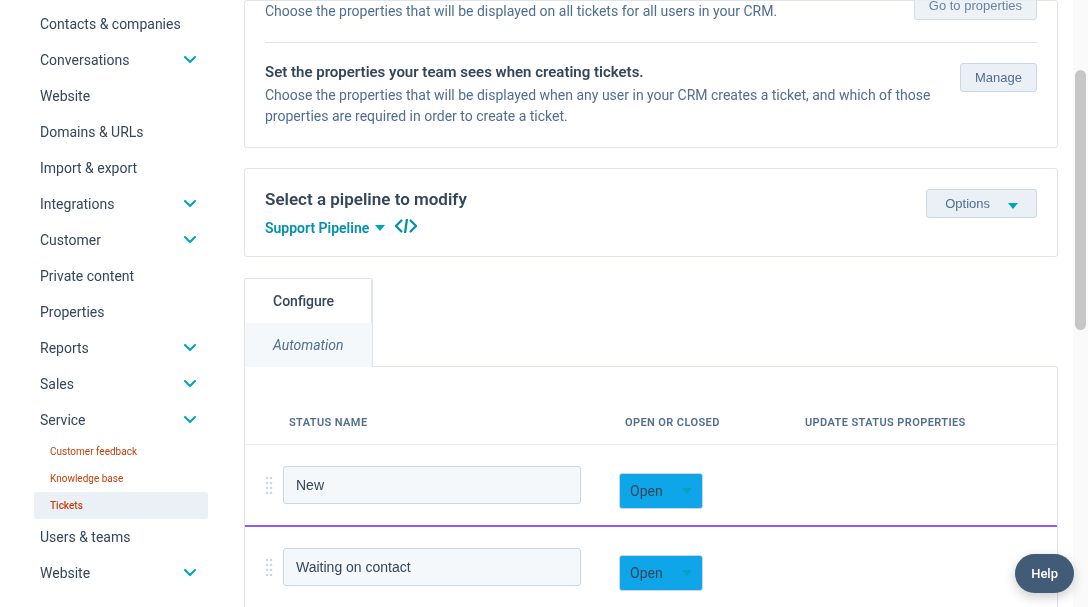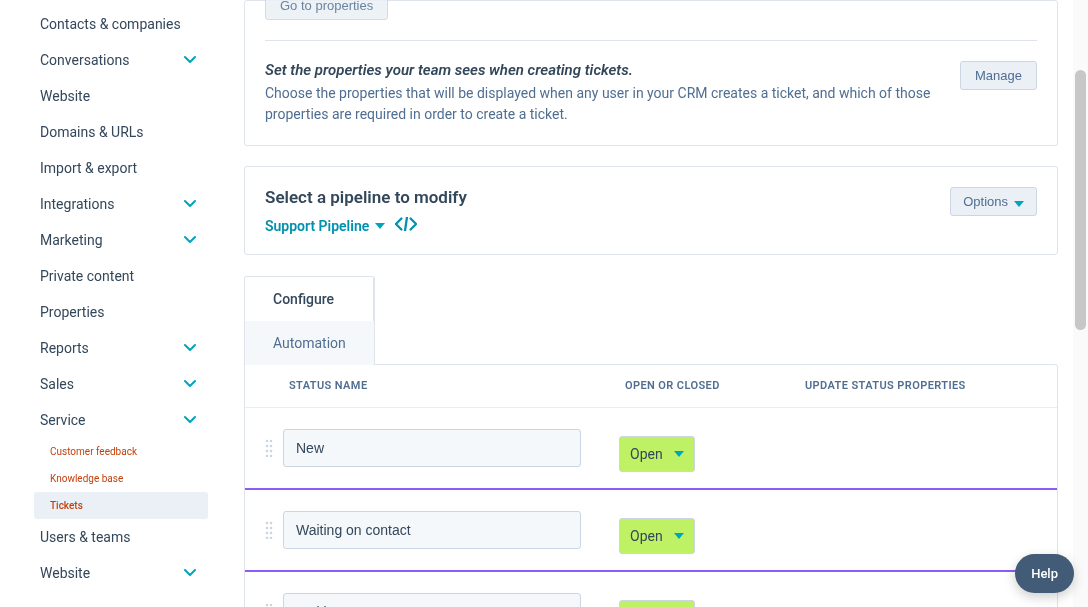--- a/index.html
+++ b/index.html
@@ -10,48 +10,48 @@
 .sidebar-item .label { font-size: 14px; }
 .chevron { width: 12px; height: 12px; color: #00a4bd; flex-shrink: 0; }
 .subnav { padding-left: 10px; }
 .sub-item { padding: 8px 12px 8px 16px; font-size: 10px; color: #c2410c; cursor: pointer; border-radius: 3px; }
 .sub-item.active { background: #eaf0f6; font-weight: 500; }
 .main { flex: 1; padding: 0 30px 20px 30px; overflow-y: auto; }
 .card { border: 1px solid #dfe3eb; border-radius: 3px; background: #fff; padding: 0 20px; margin-bottom: 20px; }
 .card-section { display: flex; justify-content: space-between; align-items: flex-start; padding: 20px 0; }
 .card-section + .card-section { border-top: 1px solid #dfe3eb; }
 .section-text { flex: 1; padding-right: 20px; }
-.section-title { font-size: 15px; font-weight: 600; color: #33475b; margin-bottom: 4px; font-style: italic; }
+.section-title { font-size: 15px; font-weight: 600; color: #33475b; margin-bottom: 4px; }
 .section-desc { font-size: 14px; color: #506e91; line-height: 1.5; }
 .btn { border: 1px solid #cbd6e2; background: #eaf0f6; color: #506e91; padding: 6px 14px; border-radius: 3px; font-size: 13px; cursor: pointer; white-space: nowrap; }
 .pipeline-card { }
 .pipeline-head { display: flex; justify-content: space-between; align-items: flex-start; padding: 20px 0; }
 .pipeline-title { font-size: 17px; font-weight: 600; color: #33475b; margin-bottom: 10px; }
 .pipeline-select-row { display: flex; align-items: center; gap: 10px; }
 .link-select { color: #0091ae; font-weight: 600; font-size: 14px; display: inline-flex; align-items: center; cursor: pointer; }
 .link-select .caret { margin-left: 6px; }
 .code-icon { color: #0091ae; }
-.dropdown-btn { border: 1px solid #cbd6e2; background: #eaf0f6; color: #506e91; padding: 6px 12px; border-radius: 3px; font-size: 13px; cursor: pointer; display: inline-flex; align-items: flex-end; gap: 6px; }
+.dropdown-btn { border: 1px solid #cbd6e2; background: #eaf0f6; color: #506e91; padding: 6px 18px; border-radius: 3px; font-size: 13px; cursor: pointer; display: inline-flex; align-items: flex-end; gap: 18px; }
 .tabs { display: flex; border: 1px solid #dfe3eb; border-bottom: none; width: fit-content; border-radius: 3px 3px 0 0; overflow: hidden; position: relative; top: 1px; flex-direction: column; }
 .tab { padding: 14px 28px; font-size: 14px; cursor: pointer; border-right: 1px solid #dfe3eb; background: #f5f8fa; color: #506e91; }
 .tab.active { background: #fff; color: #33475b; font-weight: 500; }
-.tab:last-child { border-right: none; }
+.tab:last-child { border-right: none; font-style: italic; }
 .table-panel { border: 1px solid #dfe3eb; border-radius: 0 3px 0 0; background: #fff; }
 .thead { display: flex; padding: 14px 20px; border-bottom: 1px solid #eaeef3; }
-.th { font-size: 11px; font-weight: 600; letter-spacing: 0.4px; color: #506e91; }
+.th { font-size: 11px; font-weight: 600; letter-spacing: 0.4px; color: #506e91; margin-top: 35px; }
 .col-handle { width: 20px; }
 .col-name { width: 340px; padding-left: 4px; }
 .col-status { width: 180px; }
 .col-update { flex: 1; }
 .row { display: flex; align-items: center; padding: 16px 14px; border-top: 2px solid #8b5cf6; }
 .row:first-of-type { border-top: none; }
 .drag-handle { width: 20px; color: #cbd6e2; cursor: grab; display: flex; justify-content: center; }
 .status-input { width: 298px; border: 1px solid #cbd6e2; border-radius: 3px; padding: 10px 12px; font-size: 14px; color: #33475b; background: #f5f8fa; margin-left: 0; }
 .col-name-cell { width: 340px; padding-left: 4px; }
-.status-select { width: 76px; border: 1px solid #cbd6e2; border-radius: 3px; padding: 9px 10px; font-size: 14px; color: #33475b; background: #bef264; display: flex; justify-content: space-between; align-items: center; cursor: pointer; margin-top: 12px; }
+.status-select { width: 84px; border: 1px solid #cbd6e2; border-radius: 3px; padding: 9px 10px; font-size: 14px; color: #33475b; background: #0ea5e9; display: flex; justify-content: space-between; align-items: center; cursor: pointer; margin-top: 12px; }
 .col-status-cell { width: 180px; }
 .col-update-cell { flex: 1; }
 .caret-down { width: 10px; height: 10px; color: #00a4bd; }
 .help-fab { position: fixed; bottom: 14px; right: 14px; background: #425b76; color: #fff; border-radius: 22px; padding: 12px 16px; font-size: 13px; font-weight: 500; cursor: pointer; box-shadow: 0 4px 12px rgba(0,0,0,0.2); }
 .scrollbar-track { position: absolute; right: 0; top: 0; width: 15px; height: 100%; background: #fafafa; }
 .scrollbar-thumb { position: absolute; right: 2px; top: 70px; width: 11px; height: 260px; background: #c7c7c7; border-radius: 6px; }
 .main-wrap { flex: 1; position: relative; overflow: hidden; }
 </style>
 </head>
 <body>
@@ -76,21 +76,21 @@
       <div class="sidebar-item">
         <span class="label">Import &amp; export</span>
       </div>
       <div class="sidebar-item">
         <span class="label">Integrations</span>
         <svg class="chevron" viewBox="0 0 12 8">
           <path d="M1 1 L6 6 L11 1" stroke="currentColor" stroke-width="2" fill="none" stroke-linecap="round" stroke-linejoin="round"></path>
         </svg>
       </div>
       <div class="sidebar-item">
-        <span class="label">Marketing</span>
+        <span class="label">Customer</span>
         <svg class="chevron" viewBox="0 0 12 8">
           <path d="M1 1 L6 6 L11 1" stroke="currentColor" stroke-width="2" fill="none" stroke-linecap="round" stroke-linejoin="round"></path>
         </svg>
       </div>
       <div class="sidebar-item">
         <span class="label">Private content</span>
       </div>
       <div class="sidebar-item">
         <span class="label">Properties</span>
       </div>
@@ -125,20 +125,23 @@
         <svg class="chevron" viewBox="0 0 12 8">
           <path d="M1 1 L6 6 L11 1" stroke="currentColor" stroke-width="2" fill="none" stroke-linecap="round" stroke-linejoin="round"></path>
         </svg>
       </div>
     </div>
   <div class="main-wrap">
     <div class="main">
 
       <div class="card">
         <div class="card-section" style="padding-top:0;">
+          <div class="section-text">
+            <div class="section-desc">Choose the properties that will be displayed on all tickets for all users in your CRM.</div>
+          </div>
           <button class="btn" style="margin-top:-10px;opacity:0.85">Go to properties</button>
         </div>
         <div class="card-section">
           <div class="section-text">
             <div class="section-title">Set the properties your team sees when creating tickets.</div>
             <div class="section-desc">Choose the properties that will be displayed when any user in your CRM creates a ticket, and which of those properties are required in order to create a ticket.</div>
           </div>
           <button class="btn">Manage</button>
         </div>
       </div>

